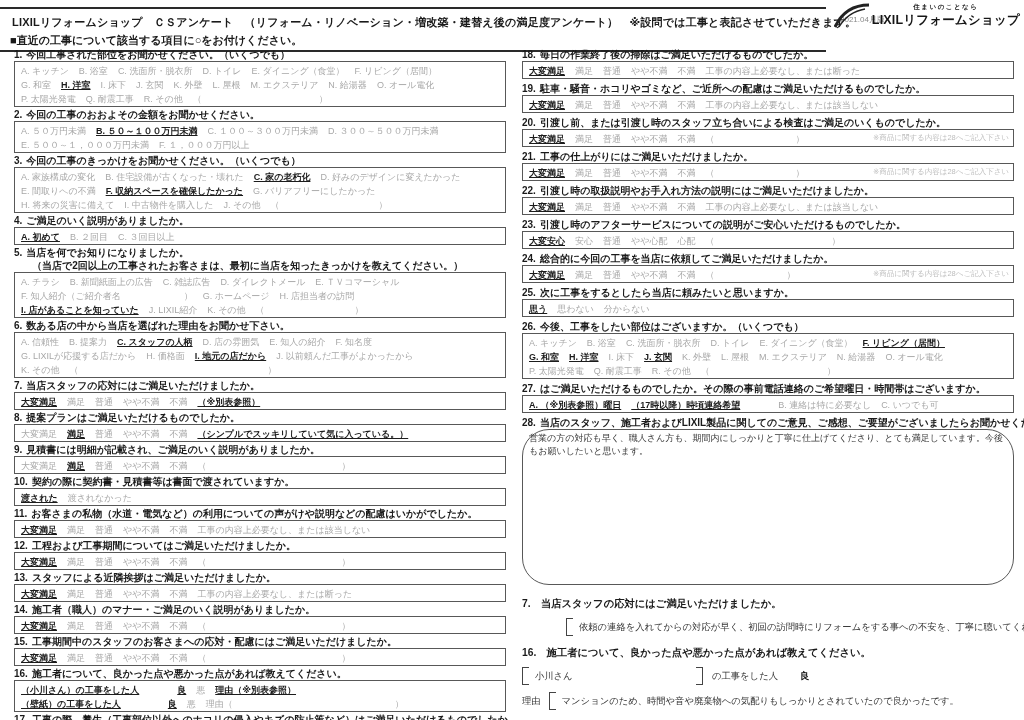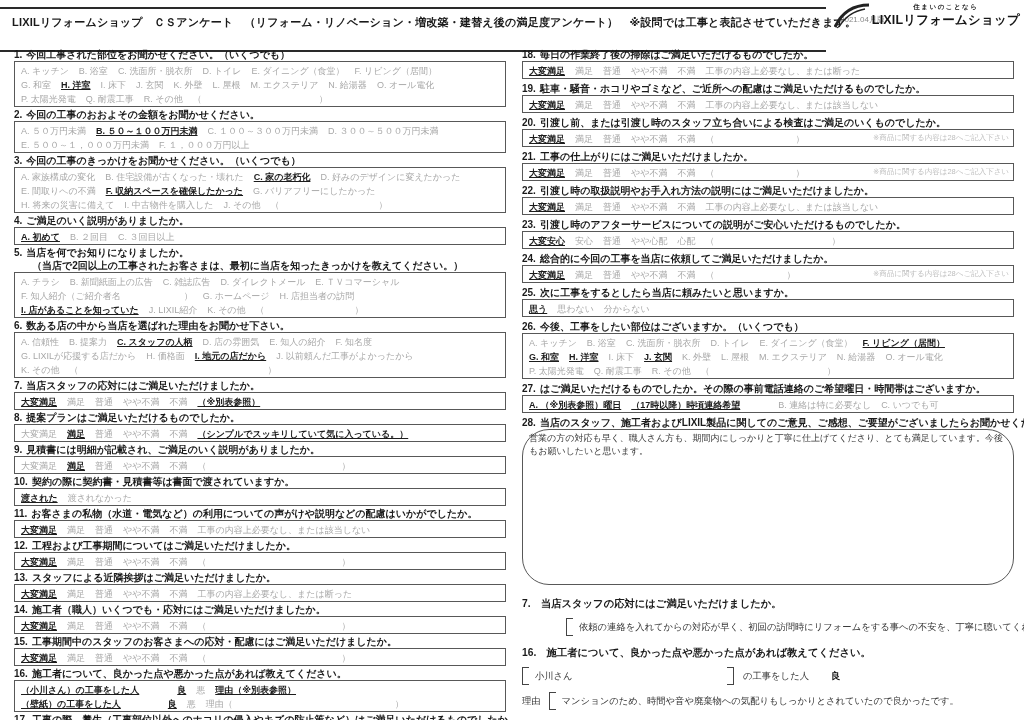--- a/index.html
+++ b/index.html
@@ -42,21 +42,21 @@
   .opt.sel { color:#1c1c1c; font-weight:bold; text-decoration:underline; text-underline-offset:1px; }
   .box-note { position:absolute; right:4px; top:3px; font-size:7.5px; color:#bdbdbd; white-space:nowrap; }
   .box-comment { font-size:9px; color:#3a3a3a; line-height:13px; padding-top:1px; }
   
   .appendix { margin:12px 0 0 6px; }
   .apx-title { font-weight:bold; font-size:10.3px; margin:10px 0 5px; white-space:nowrap; }
   .apx-row { display:flex; align-items:center; margin:7px 0; font-size:9.3px; color:#333; }
   .apx-indent { margin-left:44px; }
   .brk-l { flex:none; width:6px; height:16px; border:1.4px solid #444; border-right:none; margin-right:6px; }
   .brk-r { flex:none; width:6px; height:16px; border:1.4px solid #444; border-left:none; margin-left:6px; }
-  .apx-namebox { display:flex; align-items:center; width:212px; }
+  .apx-namebox { display:flex; align-items:center; width:181px; }
   .apx-name { flex:1; font-size:9.3px; color:#333; }
   .apx-suffix { margin-left:9px; }
   .apx-rating { font-weight:bold; margin-left:22px; color:#111; }
   .apx-reason-label { margin-right:8px; }
   .apx-text { white-space:nowrap; }
 </style>
 </head>
 <body>
 
 <div class="page">
@@ -70,20 +70,21 @@
     <svg class="logo-swoosh" width="36" height="26" viewBox="0 0 36 26">
       <path d="M1 25 C8 10 20 3 35 3" fill="none" stroke="#222" stroke-width="3"></path>
       <path d="M5 25 C11 15 19 9 31 7" fill="none" stroke="#222" stroke-width="1.4"></path>
     </svg>
     <div class="logo-texts">
       <div class="logo-tagline">住まいのことなら</div>
       <div class="logo-text">LIXILリフォームショップ</div>
     </div>
   </div>
 
+  <div class="section-header">■直近の工事について該当する項目に○をお付けください。</div>
 
   <div class="col col-left">
     <div id="col-left-qs">
         <div class="q">
           <div class="q-title"><span class="q-num">1.</span><span>今回工事された部位をお聞かせください。（いくつでも）</span></div>
           <div class="q-box">
             <div class="opt-line"><span class="opt">A. キッチン</span><span class="opt">B. 浴室</span><span class="opt">C. 洗面所・脱衣所</span><span class="opt">D. トイレ</span><span class="opt">E. ダイニング（食堂）</span><span class="opt">F. リビング（居間）</span></div>
             <div class="opt-line"><span class="opt">G. 和室</span><span class="opt sel">H. 洋室</span><span class="opt">I. 床下</span><span class="opt">J. 玄関</span><span class="opt">K. 外壁</span><span class="opt">L. 屋根</span><span class="opt">M. エクステリア</span><span class="opt">N. 給湯器</span><span class="opt">O. オール電化</span></div>
             <div class="opt-line"><span class="opt">P. 太陽光発電</span><span class="opt">Q. 耐震工事</span><span class="opt">R. その他</span><span class="opt">（　　　　　　　　　　　　　）</span></div>
           </div>
@@ -162,21 +163,21 @@
             <div class="opt-line"><span class="opt sel">大変満足</span><span class="opt">満足</span><span class="opt">普通</span><span class="opt">やや不満</span><span class="opt">不満</span><span class="opt">（　　　　　　　　　　　　　　　）</span></div>
           </div>
         </div>
         <div class="q">
           <div class="q-title"><span class="q-num">13.</span><span>スタッフによる近隣挨拶はご満足いただけましたか。</span></div>
           <div class="q-box">
             <div class="opt-line"><span class="opt sel">大変満足</span><span class="opt">満足</span><span class="opt">普通</span><span class="opt">やや不満</span><span class="opt">不満</span><span class="opt">工事の内容上必要なし、または断った</span></div>
           </div>
         </div>
         <div class="q">
-          <div class="q-title"><span class="q-num">14.</span><span>施工者（職人）いくつでも・応対にはご満足いただけましたか。</span></div>
+          <div class="q-title"><span class="q-num">14.</span><span>施工者（職人）のマナー・ご満足のいく説明がありましたか。</span></div>
           <div class="q-box">
             <div class="opt-line"><span class="opt sel">大変満足</span><span class="opt">満足</span><span class="opt">普通</span><span class="opt">やや不満</span><span class="opt">不満</span><span class="opt">（　　　　　　　　　　　　　　　）</span></div>
           </div>
         </div>
         <div class="q">
           <div class="q-title"><span class="q-num">15.</span><span>工事期間中のスタッフのお客さまへの応対・配慮にはご満足いただけましたか。</span></div>
           <div class="q-box">
             <div class="opt-line"><span class="opt sel">大変満足</span><span class="opt">満足</span><span class="opt">普通</span><span class="opt">やや不満</span><span class="opt">不満</span><span class="opt">（　　　　　　　　　　　　　　　）</span></div>
           </div>
         </div>

